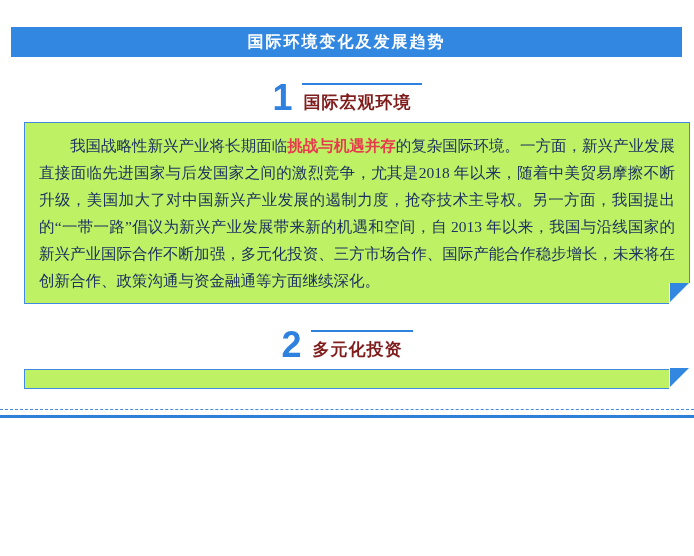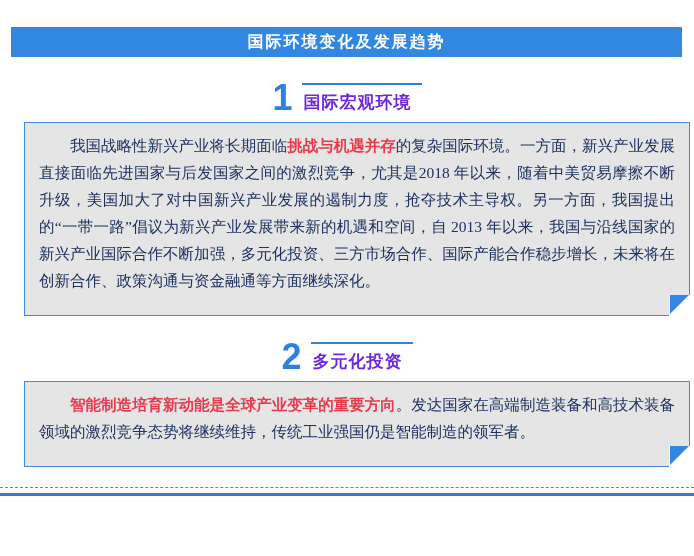--- a/index.html
+++ b/index.html
@@ -40,30 +40,30 @@
     line-height:32px;
     color:#2e81de;
   }
   .section-head .label {
     border-top:2px solid #2e81de;
     padding:6px 10px 0 2px;
     margin-top:1px;
     font-family:"Liberation Sans", sans-serif;
     font-weight:bold;
     font-size:17px;
-    color:#6d28d9;
+    color:#7f1d1d;
     letter-spacing:1px;
   }
   
   .note-box {
     position:relative;
     margin:8px 4px 0 24px;
     border:1px solid #4289e0;
-    background:#e5e5e5;
-    padding:9px 14px 21px 14px;
+    background:#bef264;
+    padding:9px 14px 9px 14px;
   }
   .note-box p {
     font-size:15.5px;
     line-height:27px;
     color:#1e3161;
     text-align:justify;
     text-indent:2em;
   }
   .note-box .em {
     color:#e73b4e;
@@ -111,21 +111,20 @@
         </svg>
     </div>
   </div>
 
   <div class="section-head">
     <span class="num">2</span>
     <span class="label">多元化投资</span>
   </div>
 
   <div class="note-box">
-    <p><span></span><span class="em">智能制造培育新动能是全球产业变革的重要方向</span><span>。发达国家在高端制造装备和高技术装备领域的激烈竞争态势将继续维持，传统工业强国仍是智能制造的领军者。</span></p>
     <div class="fold">
       <svg width="21" height="21" viewBox="0 0 21 21">
           <path d="M1,0 L20,0 L1,19 Z" fill="#3287e1"></path>
         </svg>
     </div>
   </div>
 
   <div class="dashed-line"></div>
   <div class="solid-line"></div>
 

